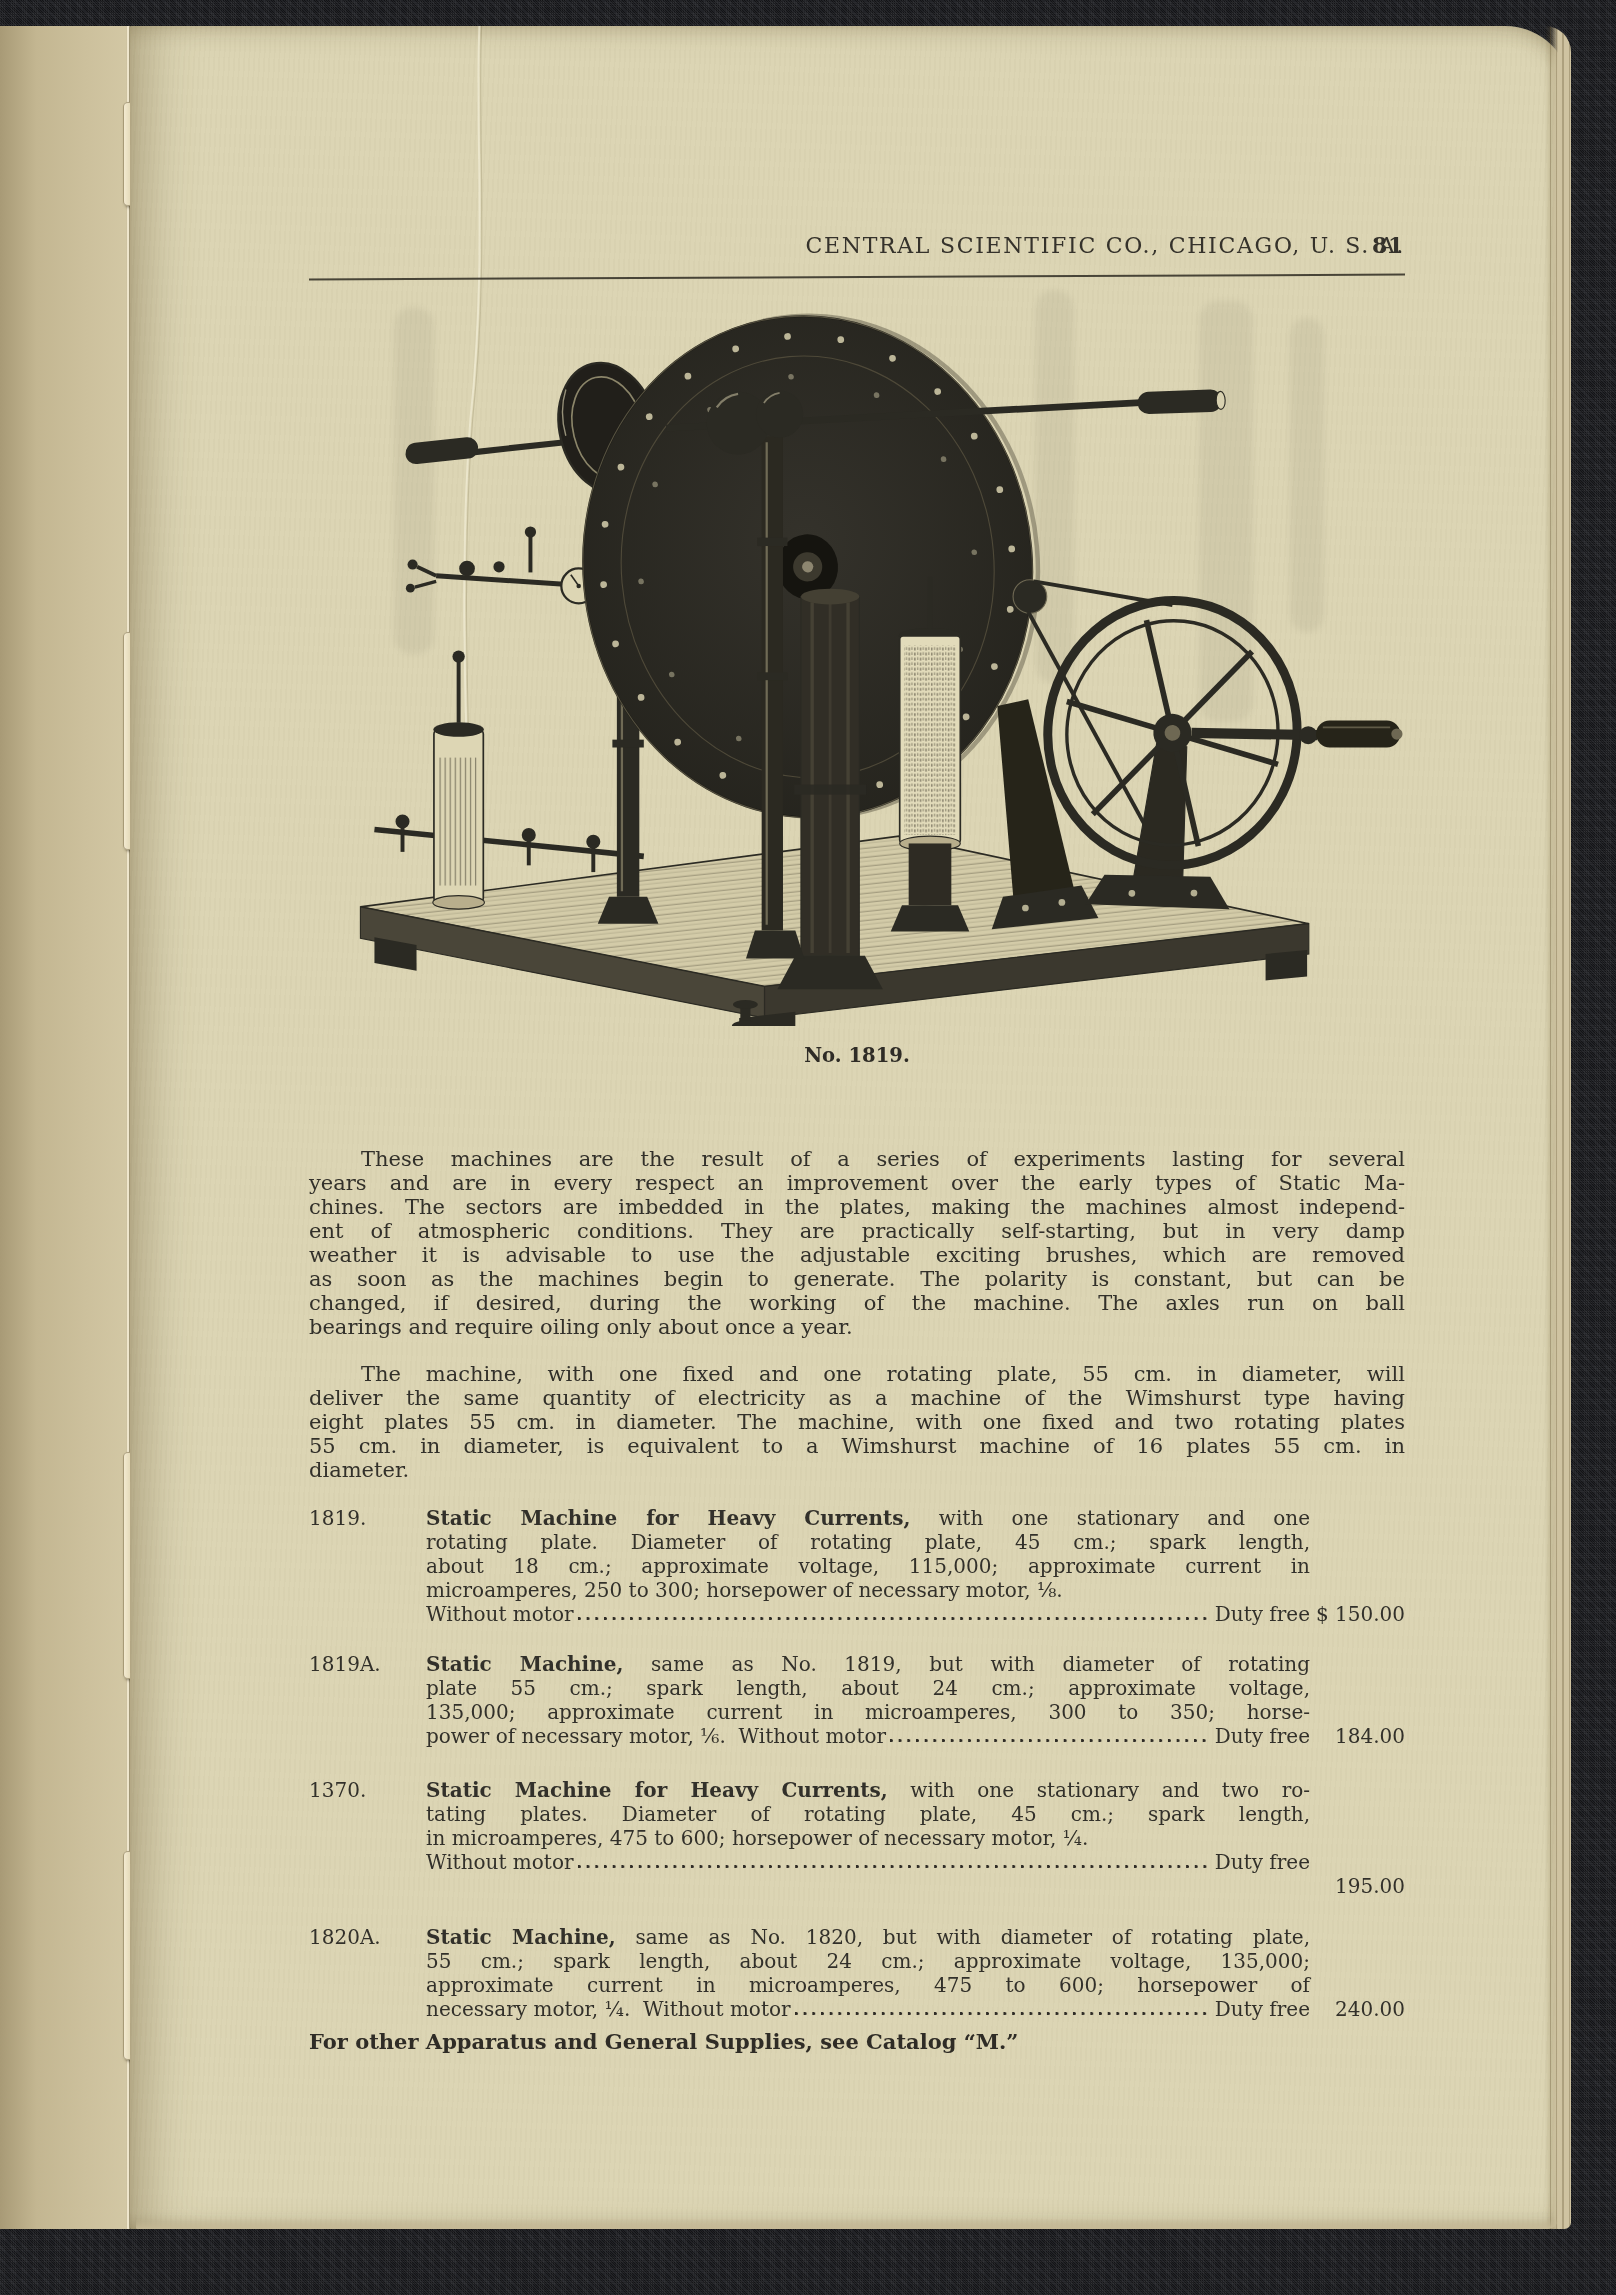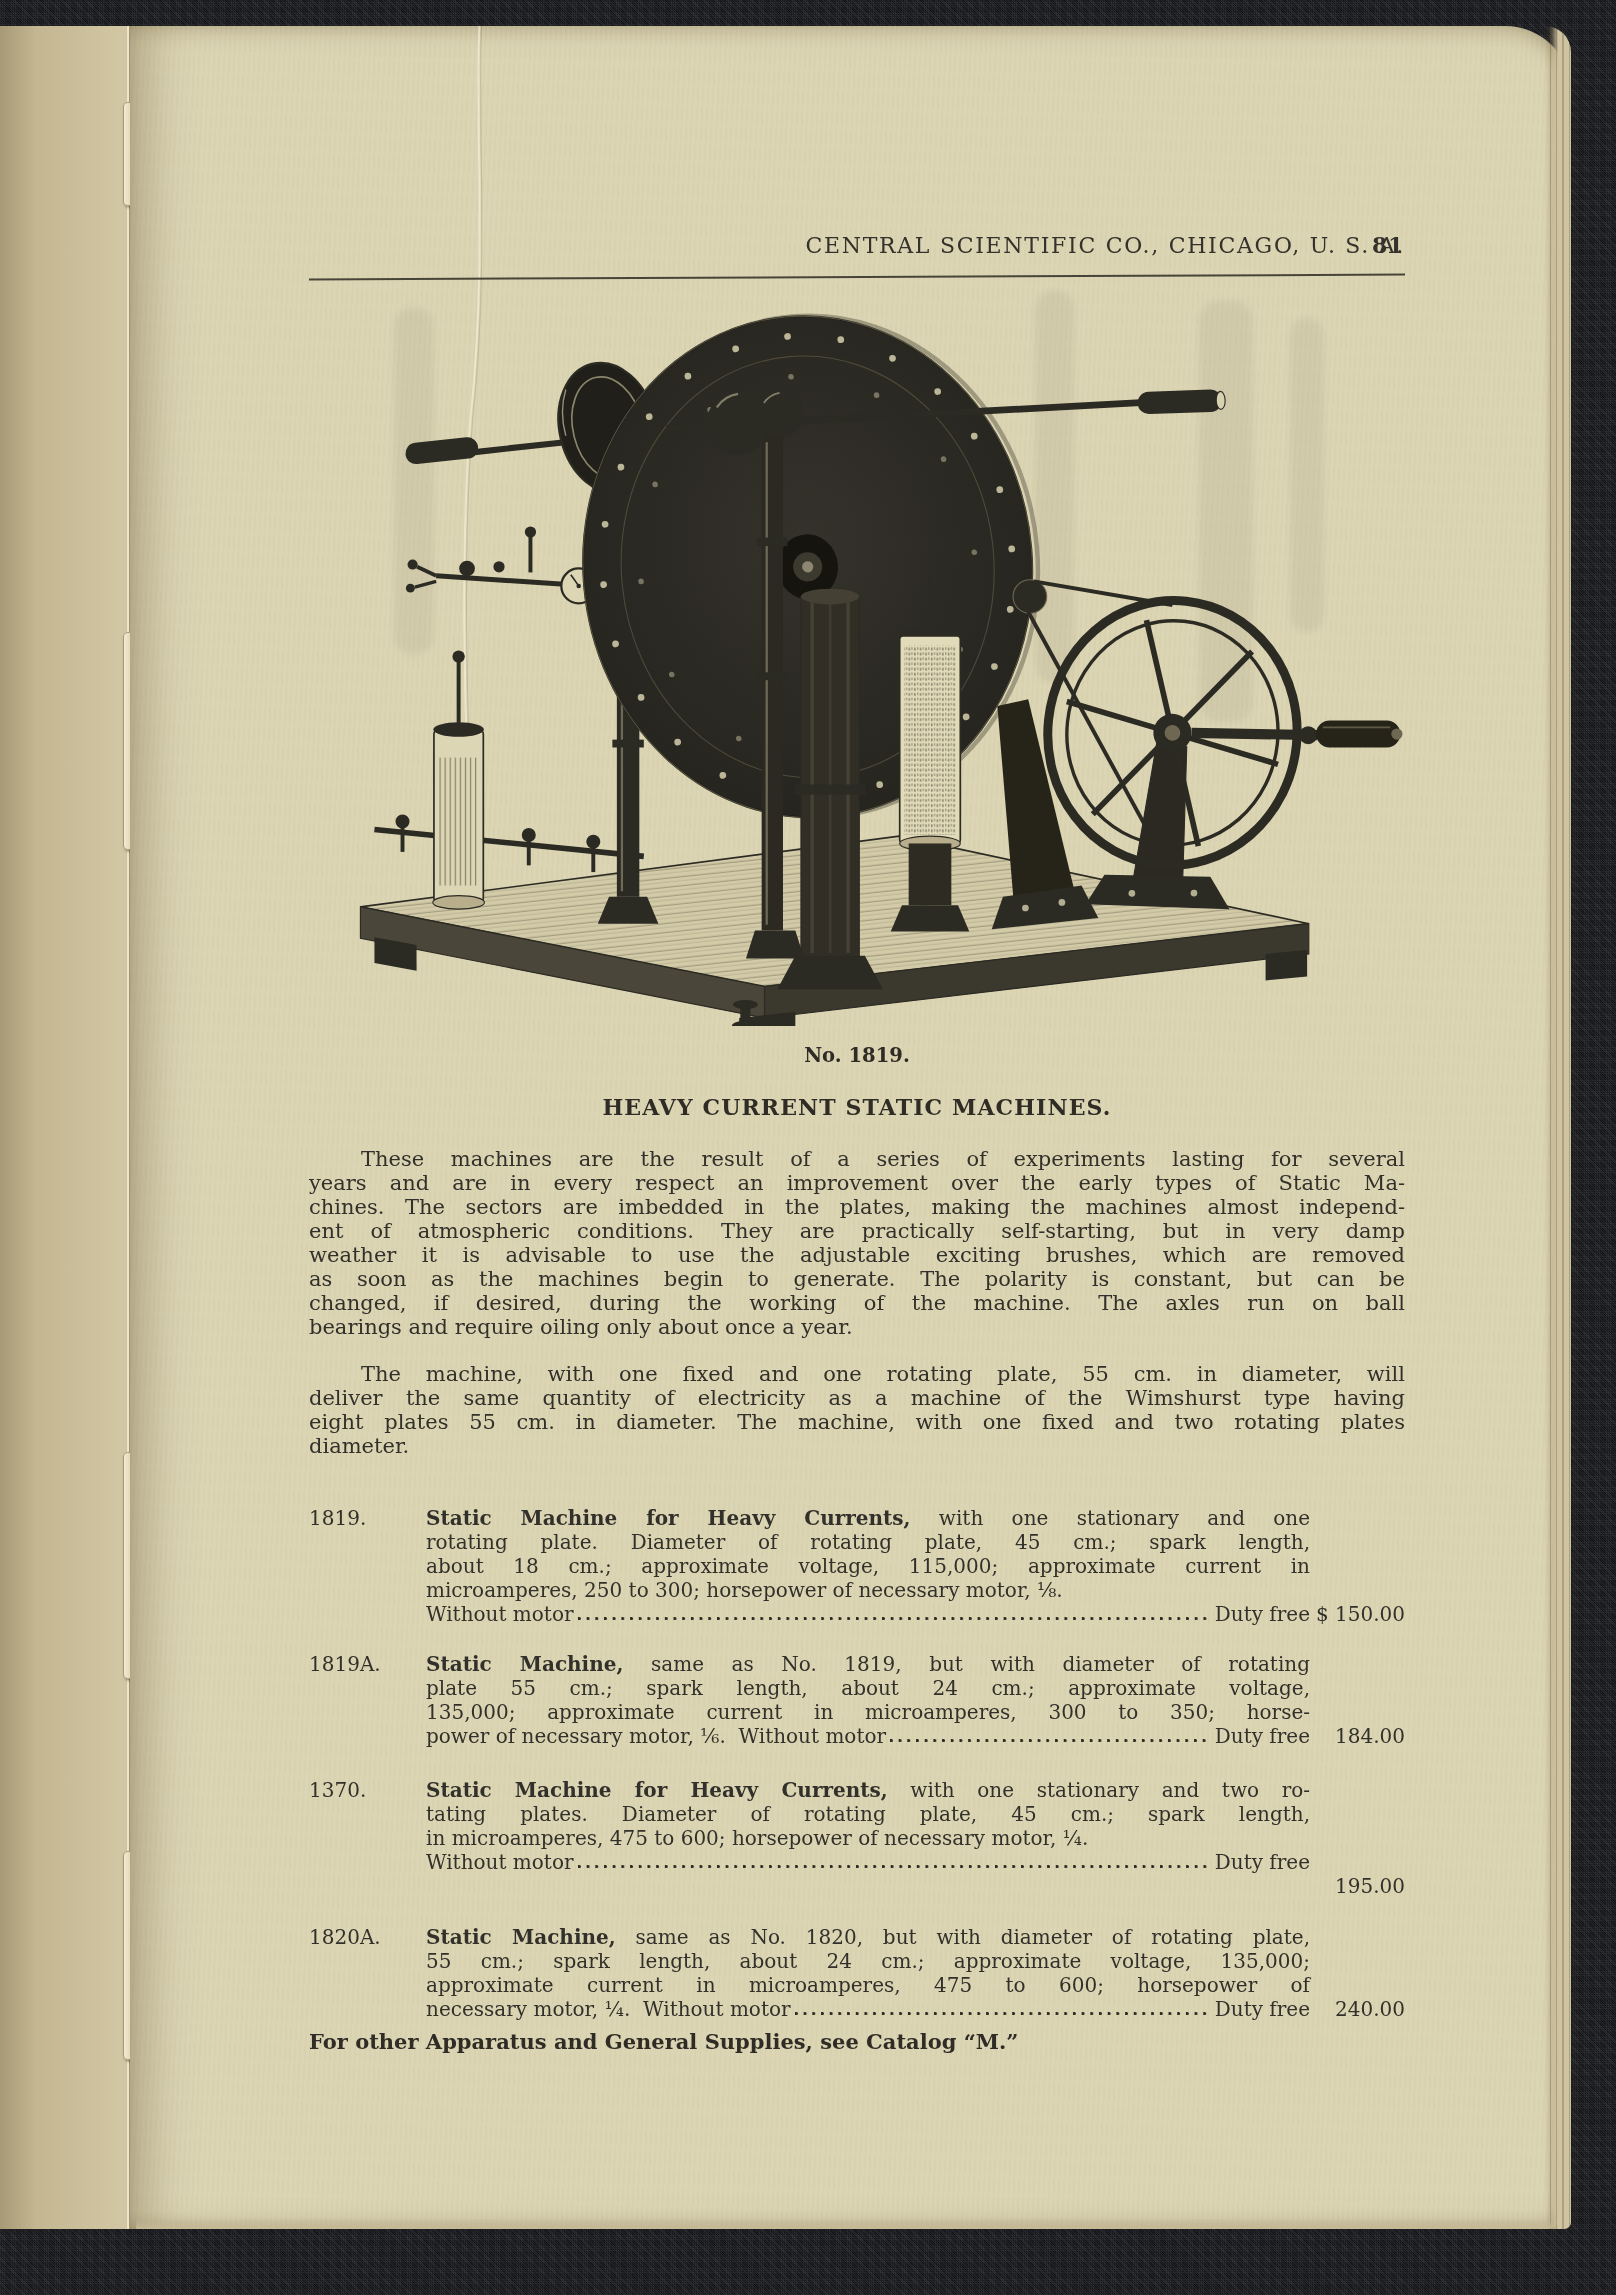--- a/index.html
+++ b/index.html
@@ -327,37 +327,37 @@
         <line x1="1730" y1="738" x2="1850" y2="738" stroke="#6e6853" stroke-width="3" opacity=".8"></line>
         <circle cx="1862" cy="750" r="10" fill="#6e6853"></circle>
 
         <rect x="692" y="1236" width="18" height="30" fill="#2b2a23"></rect>
         <ellipse cx="701" cy="1232" rx="22" ry="8" fill="#2b2a23"></ellipse>
         <ellipse cx="701" cy="1270" rx="24" ry="9" fill="#2b2a23"></ellipse>
       </svg>
     </div>
 
     <div class="caption">No. 1819.</div>
-    <div class="sec-title">HEAVY CURRENT STATIC MACHINES.</div>
 
     <div class="para p1">
       <div class="jl indent">These machines are the result of a series of experiments lasting for several</div>
       <div class="jl">years and are in every respect an improvement over the early types of Static Ma-</div>
       <div class="jl">chines.  The sectors are imbedded in the plates, making the machines almost independ-</div>
       <div class="jl">ent of atmospheric conditions.  They are practically self-starting, but in very damp</div>
       <div class="jl">weather it is advisable to use the adjustable exciting brushes, which are removed</div>
       <div class="jl">as soon as the machines begin to generate.  The polarity is constant, but can be</div>
       <div class="jl">changed, if desired, during the working of the machine.  The axles run on ball</div>
       <div class="jle">bearings and require oiling only about once a year.</div>
     </div>
 
     <div class="para p2">
       <div class="jl indent">The machine, with one fixed and one rotating plate, 55 cm. in diameter, will</div>
       <div class="jl">deliver the same quantity of electricity as a machine of the Wimshurst type having</div>
       <div class="jl">eight plates 55 cm. in diameter.  The machine, with one fixed and two rotating plates</div>
+      <div class="jl">55 cm. in diameter, is equivalent to a Wimshurst machine of 16 plates 55 cm. in</div>
       <div class="jle">diameter.</div>
     </div>
 
     <div class="item h5 i0">
       <div class="num">1819.</div>
       <div class="ibody">
         <div class="jl"><b>Static Machine for Heavy Currents,</b><span> with one stationary and one</span></div>
         <div class="jl">rotating plate.  Diameter of rotating plate, 45 cm.; spark length,</div>
         <div class="jl">about 18 cm.; approximate voltage, 115,000; approximate current in</div>
         <div class="jle">microamperes, 250 to 300; horsepower of necessary motor, ⅛.</div>

